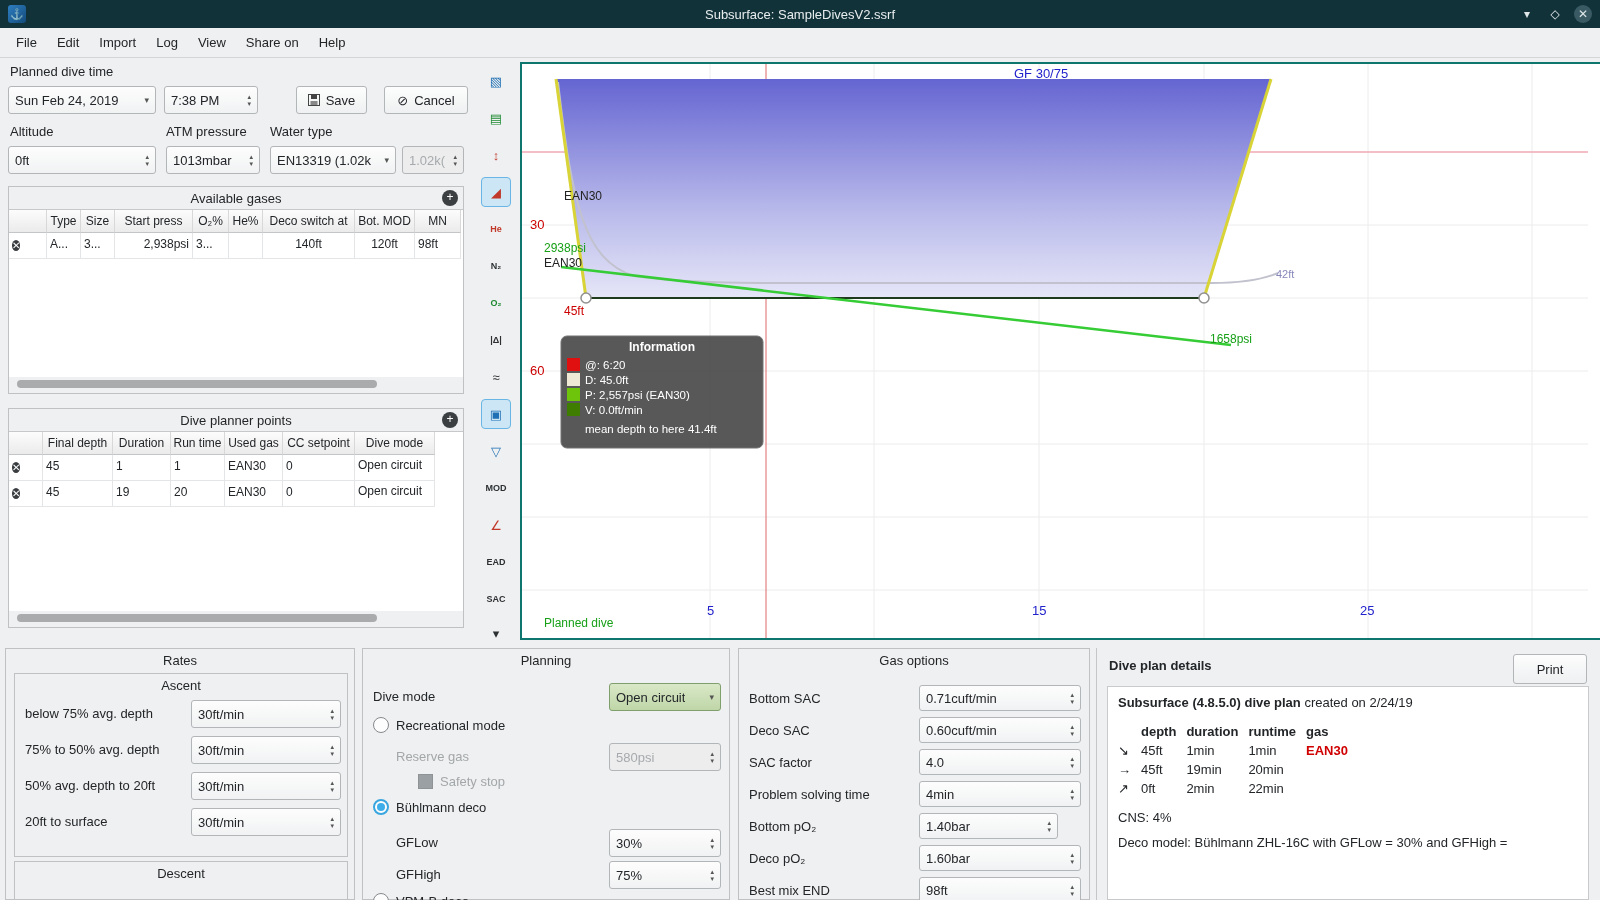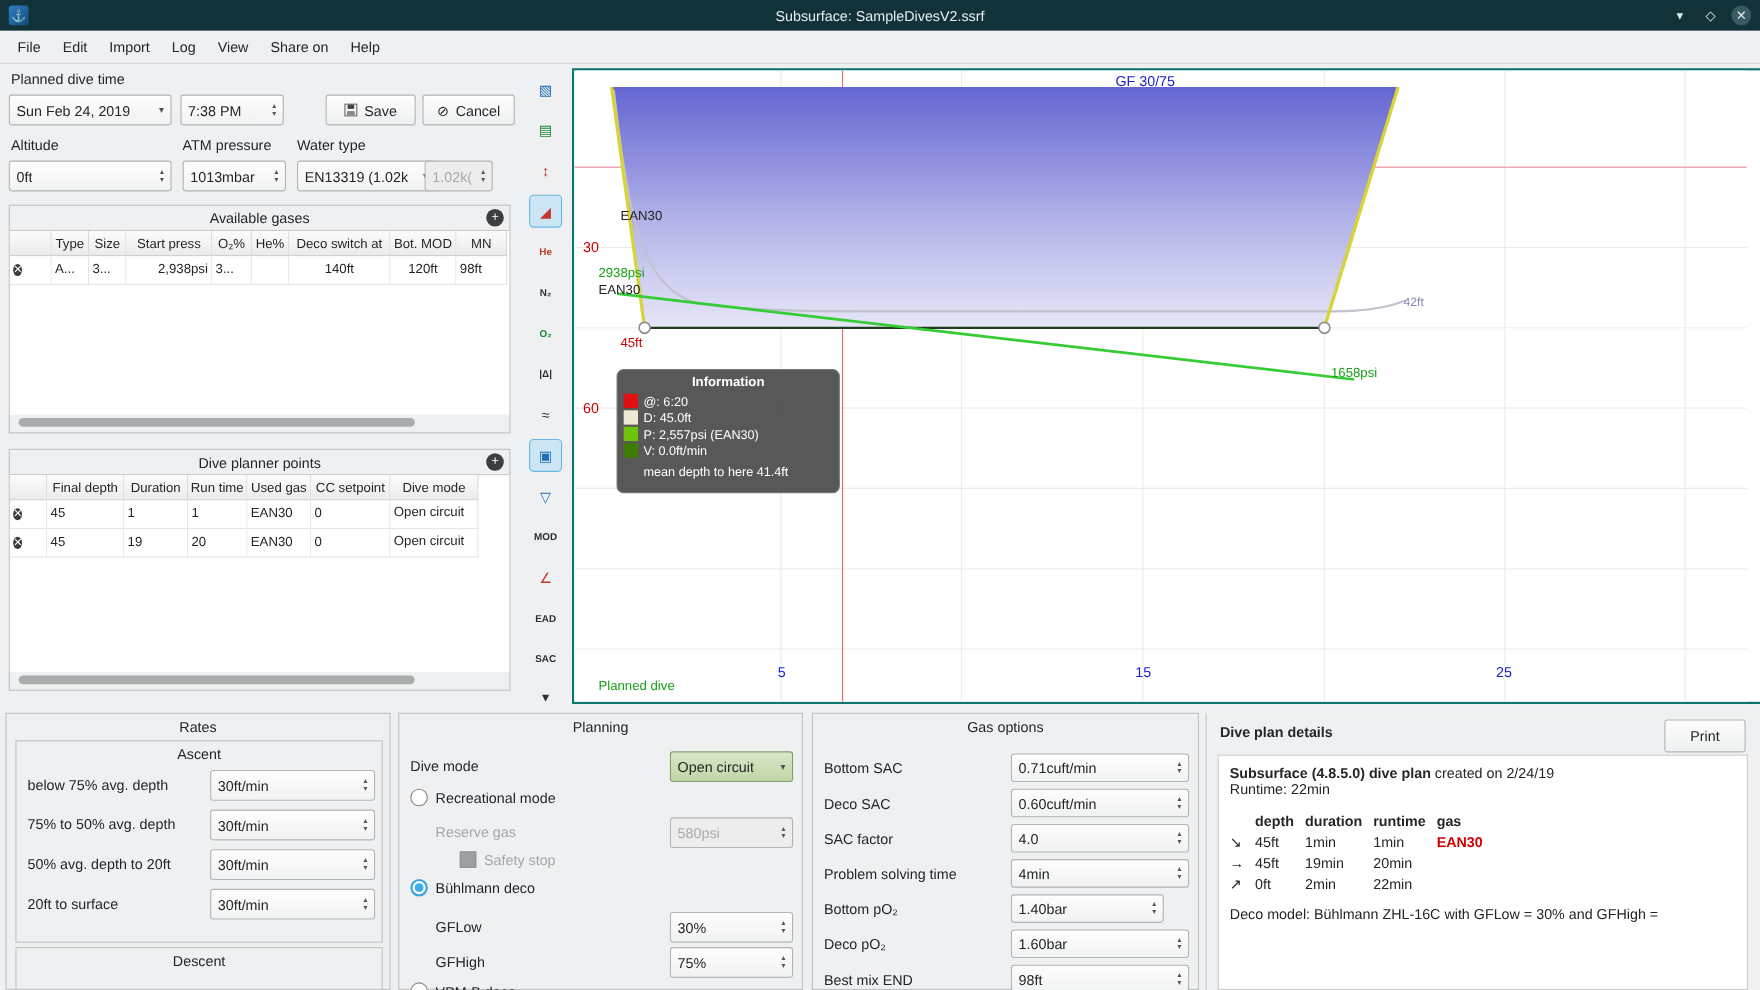--- a/index.html
+++ b/index.html
@@ -95,21 +95,21 @@
   <span class="cval">Sun Feb 24, 2019</span>
   <span class="arrow">▾</span>
 </div>
 <div class="spin" style="left:164px; top:86px; width:94px;">
   <span class="sval">7:38 PM</span>
   <span class="arrows">
       <span>▴</span>
       <span>▾</span>
     </span>
 </div>
-<div class="btn" style="left:296px; top:86px; width:82px;">
+<div class="btn" style="left:296px; top:86px; width:71px;">
   <svg width="12" height="12" viewBox="0 0 12 12">
       <rect x="0.5" y="0.5" width="11" height="11" fill="none" stroke="#444"></rect>
       <rect x="3" y="1" width="6" height="4" fill="#444"></rect>
       <rect x="2.5" y="7" width="7" height="4" fill="#888"></rect>
     </svg>
   <span>Save</span>
 </div>
 <div class="btn" style="left:384px; top:86px; width:84px;">
   <span>⊘</span>
   <span>Cancel</span>
@@ -130,21 +130,21 @@
   <span class="sval">1013mbar</span>
   <span class="arrows">
       <span>▴</span>
       <span>▾</span>
     </span>
 </div>
 <div class="combo" style="left:270px; top:146px; width:126px;">
   <span class="cval">EN13319 (1.02k</span>
   <span class="arrow">▾</span>
 </div>
-<div class="spin disabled" style="left:386px; top:146px; width:62px;">
+<div class="spin disabled" style="left:402px; top:146px; width:62px;">
   <span class="sval">1.02k(</span>
   <span class="arrows">
       <span>▴</span>
       <span>▾</span>
     </span>
 </div>
 
 <div class="groupbox" style="left:8px; top:186px; width:456px; height:208px;">
   <div class="gb-title">
     <span>Available gases</span>
@@ -479,21 +479,20 @@
   </div>
 </div>
 
 <div style="position:absolute; left:1096px; top:648px; width:504px; height:252px; border-left:1px solid #c4c6c7; background:#eff0f1;">
   <span class="lbl bold" style="left:12px; top:10px;">Dive plan details</span>
   <div class="btn" style="left:416px; top:6px; width:74px; height:30px; position:absolute;">
     <span>Print</span>
   </div>
   <div class="details-box" style="left:10px; top:38px; width:482px; height:214px;">
     <div><span class="bold">Subsurface (4.8.5.0) dive plan</span><span> created on 2/24/19</span></div>
-    <div>Runtime: 22min</div>
     <table class="dp-table">
       <tbody>
           <tr>
         <th></th>
         <th>depth</th>
         <th>duration</th>
         <th>runtime</th>
         <th>gas</th>
       </tr>
       <tr>
@@ -512,15 +511,16 @@
       </tr>
       <tr>
         <td>↗</td>
         <td>0ft</td>
         <td>2min</td>
         <td>22min</td>
         <td></td>
       </tr>
     </tbody>
       </table>
+    <div style="margin-top:12px;">CNS: 4%</div>
     <div style="margin-top:10px;">Deco model: Bühlmann ZHL-16C with GFLow = 30% and GFHigh =</div>
   </div>
 </div>
 
 </body></html>

